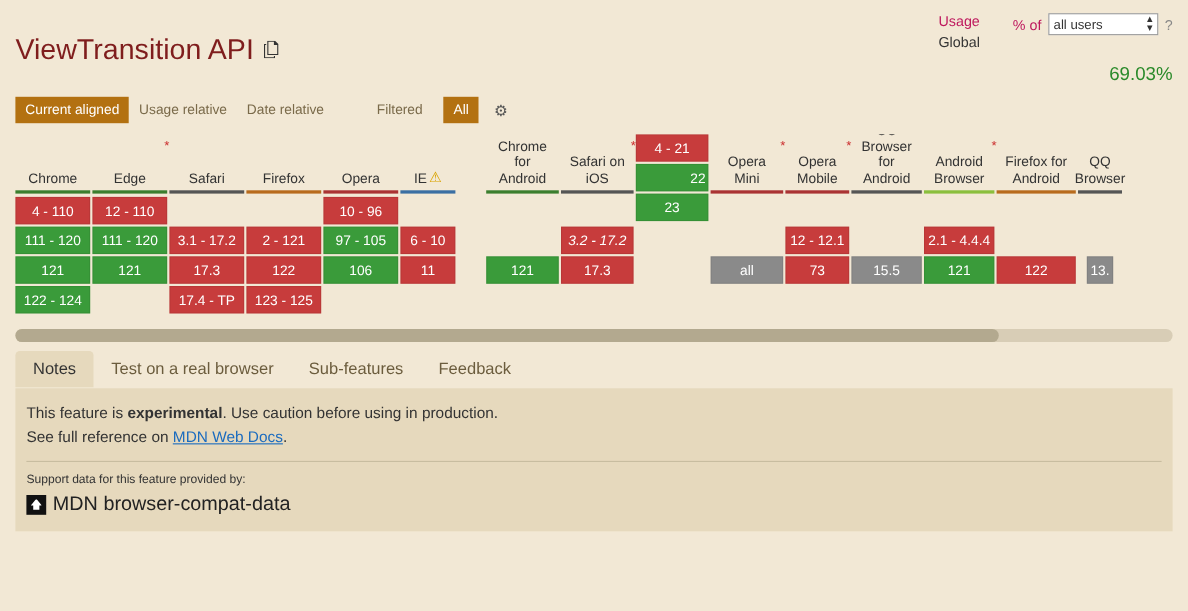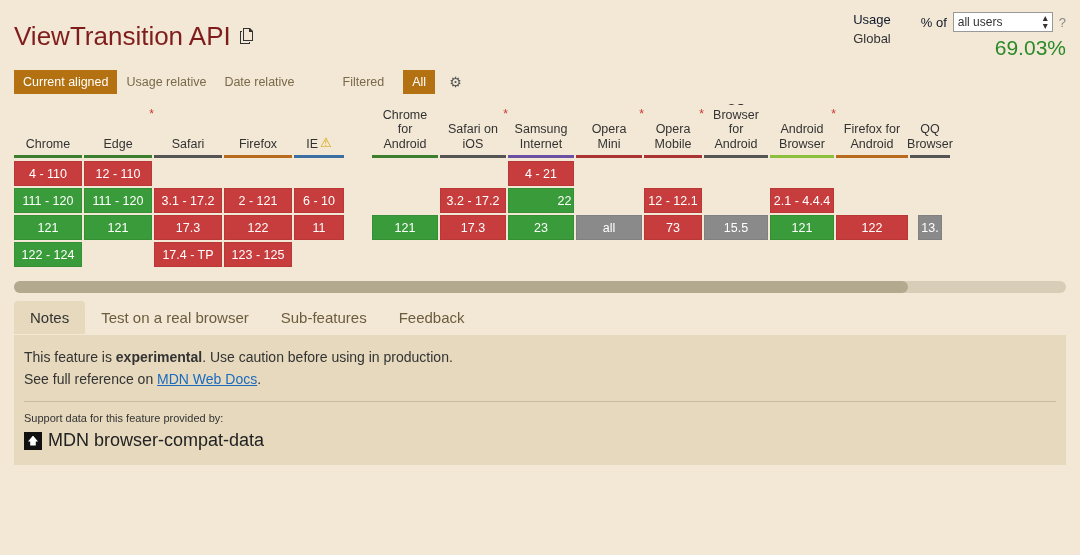--- a/index.html
+++ b/index.html
@@ -18,29 +18,29 @@
     padding: 12px 14px 4px 14px;
   }
   .title-wrap { display: flex; align-items: center; gap: 8px; }
   .title { font-size: 26px; font-weight: 400; color: #7f1d1d; }
   .copy-icon {
     width: 16px; height: 16px; display: inline-flex; align-items: center; justify-content: center;
   }
   .copy-icon svg { width: 14px; height: 16px; fill: #333; }
   .usage-block { text-align: left; font-size: 13px; display: flex; gap: 30px; }
   .usage-col { display: flex; flex-direction: column; gap: 4px; }
-  .usage-label { color: #0f172a; }
+  .usage-label { color: #be185d; }
   .pct-row { display: flex; align-items: center; gap: 6px; }
   .select-wrap {
     background: #fff; border: 1px solid #999; padding: 1px 4px; font-size: 12px;
     display: inline-flex; align-items: center; gap: 22px; min-width: 100px; justify-content: space-between;
   }
   .select-arrows { font-size: 10px; line-height: 8px; display:flex; flex-direction:column; }
   .q-icon { color: #888; font-size: 13px; }
-  .global-val { color: #2a8a2a; font-size: 21px; text-align: center; }
+  .global-val { color: #2a8a2a; font-size: 17px; text-align: center; margin-top: 22px; }
   .controls {
     display: flex; gap: 10px; align-items: center; padding: 6px 14px 10px 14px; font-size: 12.5px;
   }
   .seg-group { display: flex; gap: 0; }
   .seg-btn {
     padding: 5px 9px; color: #7a6a4a; background: transparent; cursor: pointer;
   }
   .seg-btn.active { background: #b37111; color: #fff; }
   .gear-icon { color: #555; font-size: 14px; margin-left: 4px; }
   .browsers-wrap {
@@ -167,44 +167,50 @@
       <div class="cell sup-no" style="width: 68px;">17.3</div>
       <div class="cell sup-no" style="width: 68px;">17.4 - TP</div>
     </div>
     <div class="bcol" style="width: 68px;">
       <div class="bcol-head" style="width: 68px; border-bottom-color: rgb(184, 107, 29);">Firefox</div>
       <div class="cell empty" style="width: 68px;"></div>
       <div class="cell sup-no" style="width: 68px;">2 - 121</div>
       <div class="cell sup-no" style="width: 68px;">122</div>
       <div class="cell sup-no" style="width: 68px;">123 - 125</div>
     </div>
+    <div class="bcol" style="width: 68px;">
+      <div class="bcol-head" style="width: 68px; border-bottom-color: rgb(170, 51, 51);">Opera</div>
+      <div class="cell sup-no" style="width: 68px;">10 - 96</div>
+      <div class="cell sup-yes" style="width: 68px;">97 - 105</div>
+      <div class="cell sup-yes" style="width: 68px;">106</div>
+      <div class="cell empty" style="width: 68px;"></div>
+    </div>
     <div class="bcol" style="width: 50px;">
       <div class="bcol-head" style="width: 50px; border-bottom-color: rgb(59, 111, 163);">IE<span class="ie-warn">⚠</span></div>
       <div class="cell empty" style="width: 50px;"></div>
       <div class="cell sup-no" style="width: 50px;">6 - 10</div>
       <div class="cell sup-no" style="width: 50px;">11</div>
       <div class="cell empty" style="width: 50px;"></div>
     </div>
     <div class="col-spacer"></div>
     <div class="bcol" style="width: 66px;">
       <div class="bcol-head" style="width: 66px; border-bottom-color: rgb(59, 126, 46);">Chrome for Android</div>
       <div class="cell empty" style="width: 66px;"></div>
       <div class="cell empty" style="width: 66px;"></div>
       <div class="cell sup-yes" style="width: 66px;">121</div>
       <div class="cell empty" style="width: 66px;"></div>
     </div>
     <div class="bcol" style="width: 66px;">
       <div class="bcol-head" style="width: 66px; border-bottom-color: rgb(85, 85, 85);">Safari on iOS<span class="notemark">*</span></div>
       <div class="cell empty" style="width: 66px;"></div>
-      <div class="cell sup-no" style="width: 66px;">3.2 - 17.2</div>
+      <div class="cell sup-no" style="width: 66px; font-style: italic;">3.2 - 17.2</div>
       <div class="cell sup-no" style="width: 66px;">17.3</div>
       <div class="cell empty" style="width: 66px;"></div>
     </div>
     <div class="bcol" style="width: 66px;">
-      <div class="bcol-head" style="width: 66px; border-bottom-color: rgb(107, 79, 163);">Samsung Internet</div>
       <div class="cell sup-no" style="width: 66px;">4 - 21</div>
       <div class="cell sup-yes" style="width: 66px; padding-left: 47px;">22</div>
       <div class="cell sup-yes" style="width: 66px;">23</div>
       <div class="cell empty" style="width: 66px;"></div>
     </div>
     <div class="bcol" style="width: 66px;">
       <div class="bcol-head" style="width: 66px; border-bottom-color: rgb(170, 51, 51);">Opera Mini<span class="notemark">*</span></div>
       <div class="cell empty" style="width: 66px;"></div>
       <div class="cell empty" style="width: 66px;"></div>
       <div class="cell sup-unk" style="width: 66px;">all</div>

